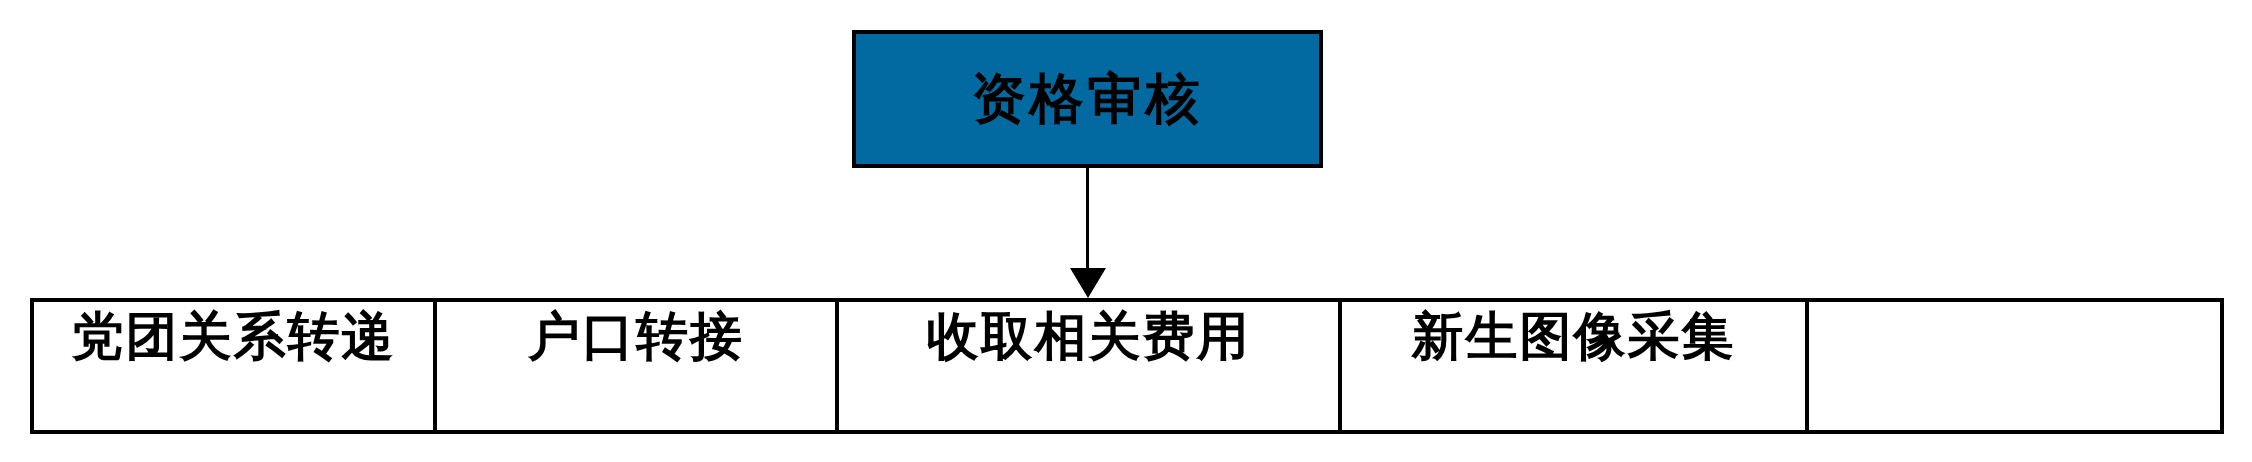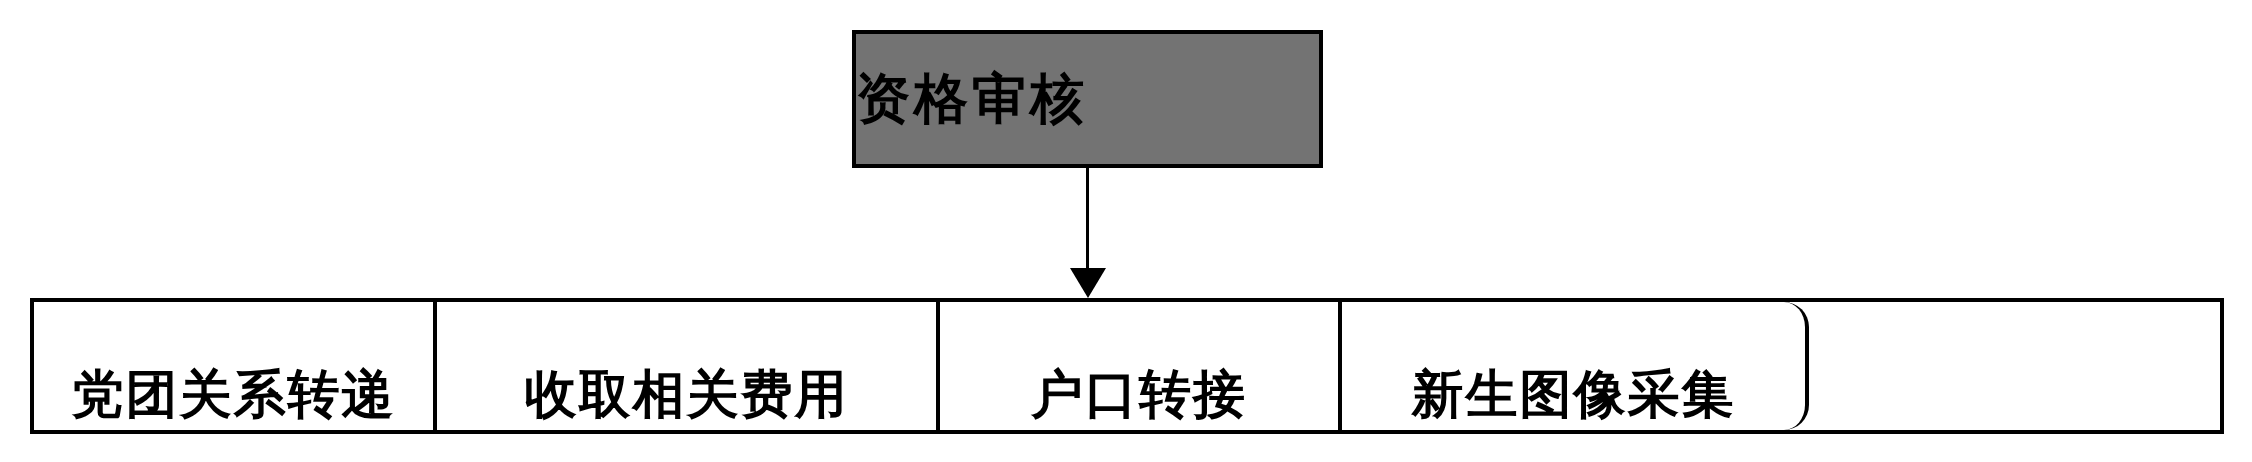--- a/index.html
+++ b/index.html
@@ -12,23 +12,24 @@
     width: 2252px;
     height: 462px;
     background: #ffffff;
     font-family: "Liberation Sans", "DejaVu Sans", sans-serif;
     color: #000000;
     overflow: hidden;
   }
   .node {
     box-sizing: border-box;
     border: 4px solid #000000;
-    background: #737373;
+    background: #0369a1;
     display: flex;
     align-items: center;
+    justify-content: center;
     text-align: center;
     font-weight: bold;
   }
   .top-box {
     position: absolute;
     left: 852px;
     top: 30px;
     width: 471px;
     height: 138px;
     font-size: 54px;
@@ -61,32 +62,32 @@
     box-sizing: border-box;
     border: 4px solid #000000;
     display: flex;
     align-items: stretch;
   }
   .cell {
     box-sizing: border-box;
     display: flex;
     flex-direction: column;
     align-items: center;
-    justify-content: flex-end;
+    justify-content: flex-start;
     text-align: center;
     font-weight: bold;
     font-size: 52px;
     letter-spacing: 2px;
     border-right: 4px solid #000000;
     background: #ffffff;
   }
   .cell-1 { width: 403px; }
   .cell-2 { width: 402px; }
   .cell-3 { width: 503px; }
-  .cell-4 { width: 467px; border-radius: 25px; }
+  .cell-4 { width: 467px; }
   .cell-5 {
     flex: 1;
     border-right: none;
     font-size: 44px;
     line-height: 1.25;
     letter-spacing: 1px;
   }
   .cell-line { display: block; }
 </style>
 </head>
@@ -100,26 +101,26 @@
 
   <div class="arrow-stem"></div>
   <div class="arrow-head"></div>
 
   <div class="bottom-row">
 
     <div class="cell cell-1">
       <span class="cell-line">党团关系转递</span>
     </div>
 
+    <div class="cell cell-2">
+      <span class="cell-line">户口转接</span>
+    </div>
+
     <div class="cell cell-3">
       <span class="cell-line">收取相关费用</span>
-    </div>
-
-    <div class="cell cell-2">
-      <span class="cell-line">户口转接</span>
     </div>
 
     <div class="cell cell-4">
       <span class="cell-line">新生图像采集</span>
     </div>
 
 
   </div>
 
 </div>

